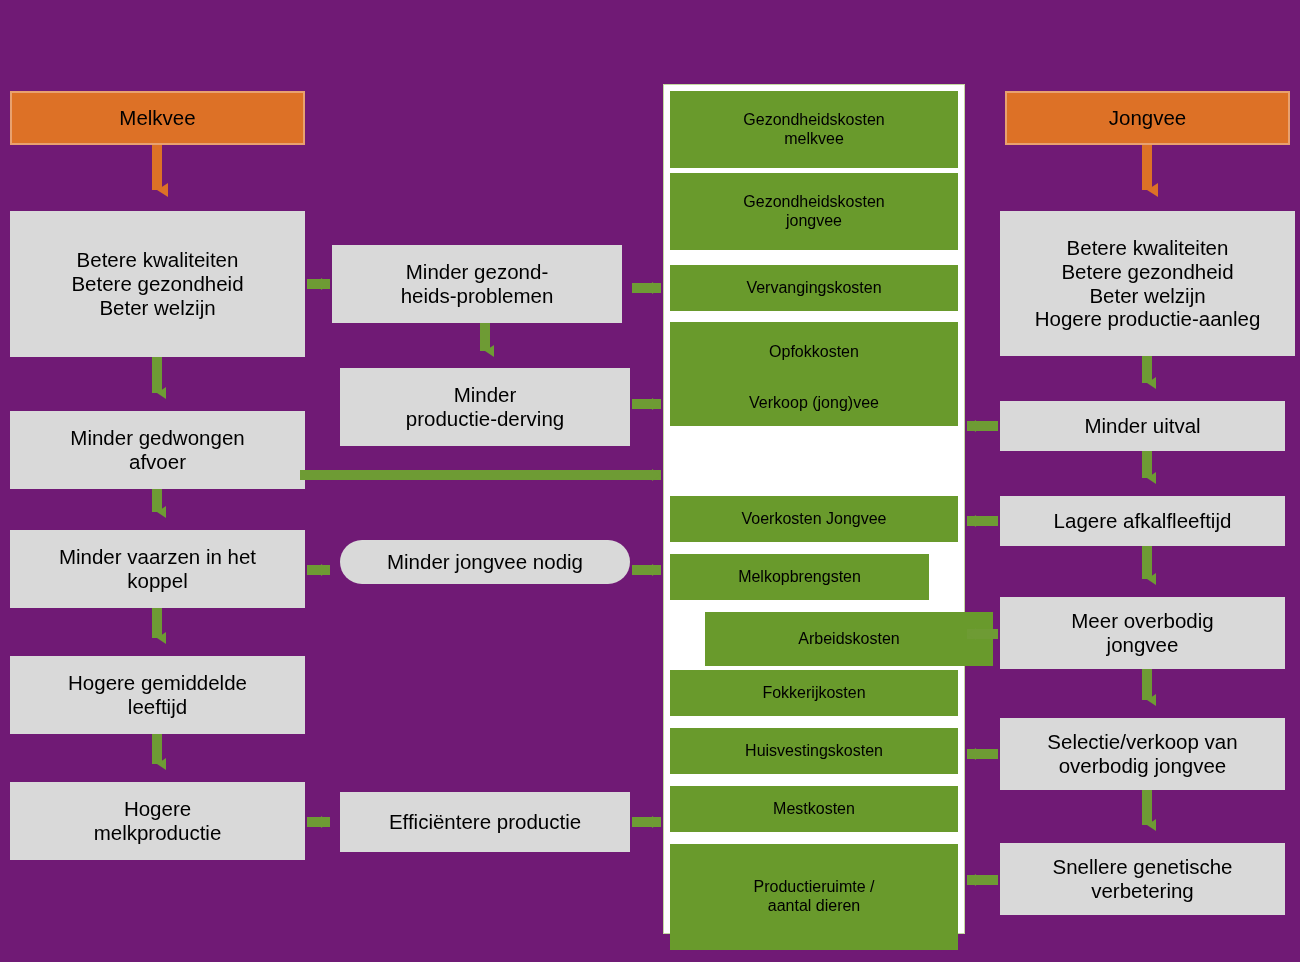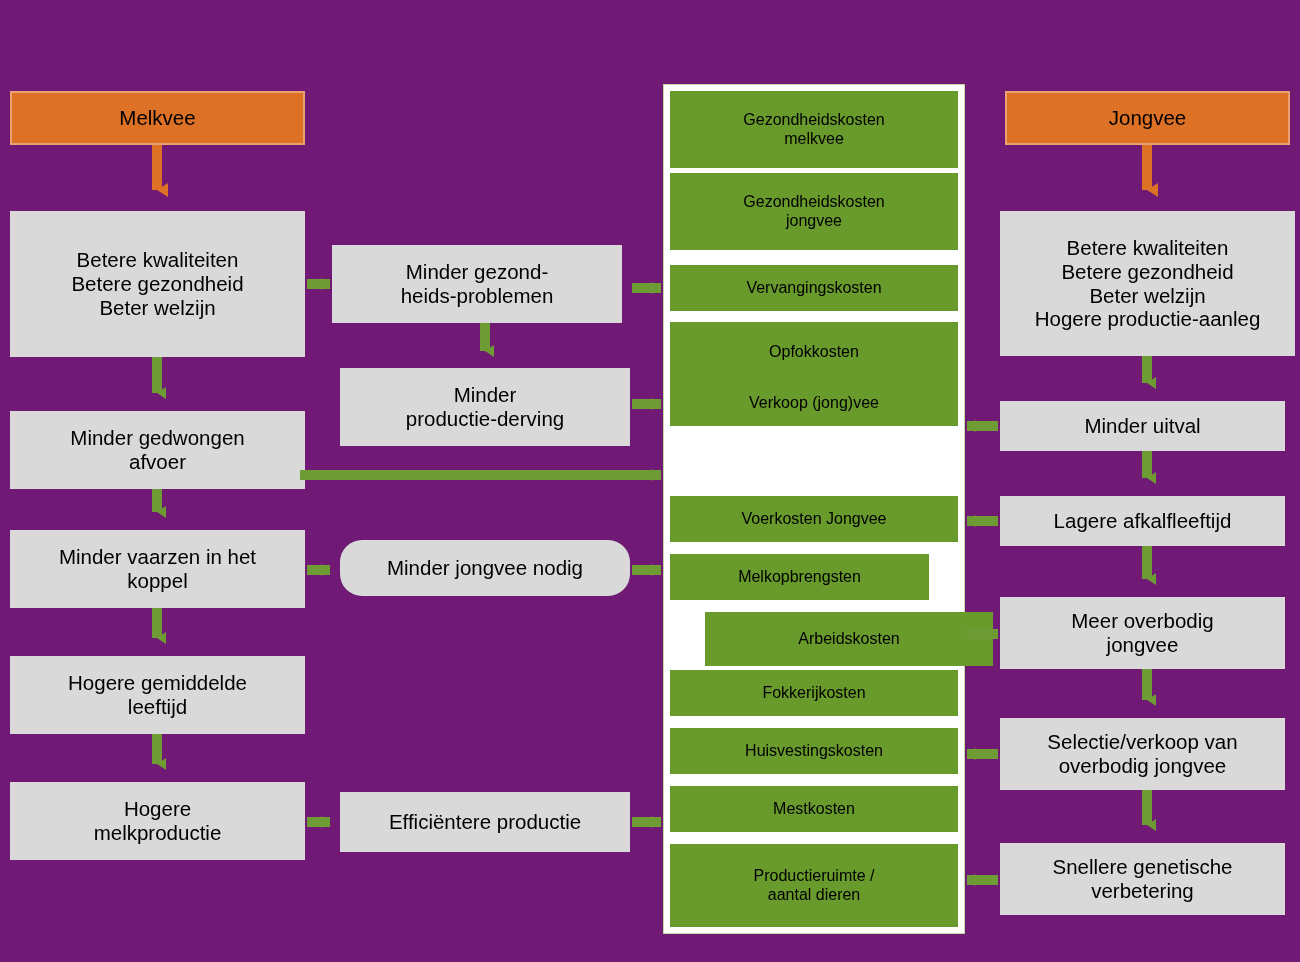--- a/index.html
+++ b/index.html
@@ -76,40 +76,40 @@
 
   <div class="node grey" style="left:10px;top:782px;width:295px;height:78px;">Hogere
 melkproductie</div>
 
   <div class="node grey" style="left:332px;top:245px;width:290px;height:78px;">Minder gezond-
 heids-problemen</div>
 
   <div class="node grey" style="left:340px;top:368px;width:290px;height:78px;">Minder
 productie-derving</div>
 
-  <div class="node grey" style="left:340px;top:540px;width:290px;height:56px;border-radius:22px;">Minder jongvee nodig</div>
+  <div class="node grey" style="left:340px;top:540px;width:290px;height:44px;border-radius:22px;">Minder jongvee nodig</div>
 
   <div class="node grey" style="left:340px;top:792px;width:290px;height:60px;">Efficiëntere productie</div>
 
   <div class="green-col-frame" style="left:663px;top:84px;width:302px;height:850px;"></div>
 
   <div class="node green-item" style="left:670px;top:91px;width:288px;height:77px;">Gezondheidskosten
 melkvee</div>
   <div class="node green-item" style="left:670px;top:173px;width:288px;height:77px;">Gezondheidskosten
 jongvee</div>
   <div class="node green-item" style="left:670px;top:265px;width:288px;height:46px;">Vervangingskosten</div>
   <div class="node green-item" style="left:670px;top:322px;width:288px;height:60px;">Opfokkosten</div>
   <div class="node green-item" style="left:670px;top:380px;width:288px;height:46px;">Verkoop (jong)vee</div>
   <div class="node green-item" style="left:670px;top:496px;width:288px;height:46px;">Voerkosten Jongvee</div>
   <div class="node green-item" style="left:670px;top:554px;width:259px;height:46px;">Melkopbrengsten</div>
   <div class="node green-item" style="left:705px;top:612px;width:288px;height:54px;">Arbeidskosten</div>
   <div class="node green-item" style="left:670px;top:670px;width:288px;height:46px;">Fokkerijkosten</div>
   <div class="node green-item" style="left:670px;top:728px;width:288px;height:46px;">Huisvestingskosten</div>
   <div class="node green-item" style="left:670px;top:786px;width:288px;height:46px;">Mestkosten</div>
-  <div class="node green-item" style="left:670px;top:844px;width:288px;height:83px;text-align:center;">Productieruimte /
+  <div class="node green-item" style="left:670px;top:844px;width:288px;height:106px;text-align:center;">Productieruimte /
 aantal dieren</div>
 
   <div class="node header" style="left:1005px;top:91px;width:285px;height:54px;">Jongvee</div>
 
   <div class="node grey" style="left:1000px;top:211px;width:295px;height:145px;">Betere kwaliteiten
 Betere gezondheid
 Beter welzijn
 Hogere productie-aanleg</div>
 
   <div class="node grey" style="left:1000px;top:401px;width:285px;height:50px;">Minder uitval</div>

